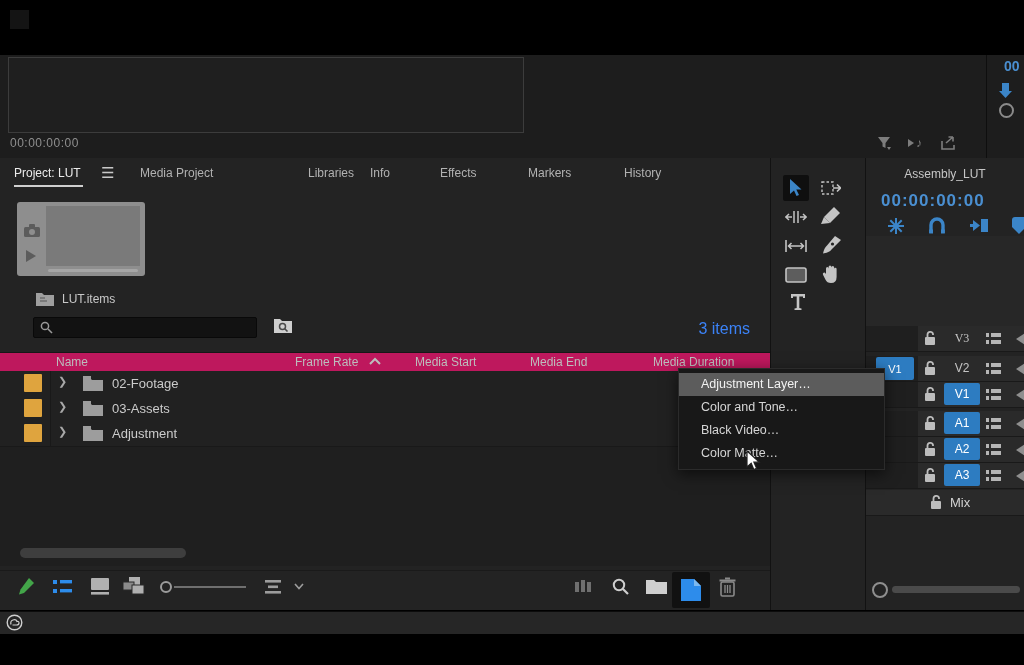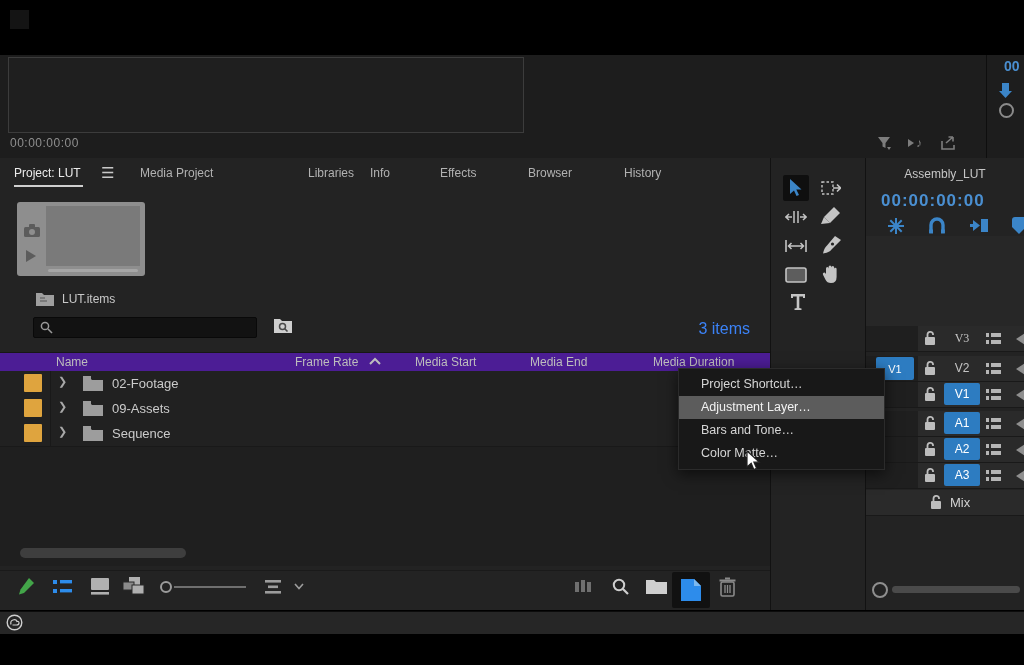--- a/index.html
+++ b/index.html
@@ -29,21 +29,21 @@
   #preview .inner{position:absolute;left:29px;top:4px;width:94px;height:60px;background:#7a7a7a;}
   #preview .bline{position:absolute;left:31px;top:67px;width:90px;height:3px;background:#a6a6a6;border-radius:2px;}
   #preview .play{position:absolute;left:9px;top:48px;width:0;height:0;border-left:10px solid #5c5c5c;border-top:6px solid transparent;border-bottom:6px solid transparent;}
   
   #prproj-row{left:36px;top:133px;height:16px;}
   #prproj-label{position:absolute;left:26px;top:1px;font-size:12px;color:#c8c8c8;}
   #search-box{left:33px;top:159px;width:222px;height:19px;background:#121212;border:1px solid #090909;border-radius:2px;}
   #search-bin{left:273px;top:158px;width:22px;height:21px;}
   #items-count{right:20px;top:162px;font-size:16px;color:#3b82f6;}
   
-  #thead{left:0;top:194px;width:770px;height:18px;background:#4c1d95;border-top:1px solid #171717;border-bottom:1px solid #171717;font-size:12px;color:#bdbdbd;}
+  #thead{left:0;top:194px;width:770px;height:18px;background:#be185d;border-top:1px solid #171717;border-bottom:1px solid #171717;font-size:12px;color:#bdbdbd;}
   #thead span{position:absolute;top:2px;white-space:nowrap;}
   #list{left:0;top:213px;width:770px;height:195px;background:#1f1f1f;}
   .prow{position:absolute;left:0;width:770px;height:25px;border-bottom:1px solid #191919;background:#212121;}
   .prow .swatch{position:absolute;left:24px;top:3px;width:18px;height:18px;border-radius:1px;}
   .prow .chev{position:absolute;left:58px;top:4px;font-size:11px;color:#a8a8a8;}
   .prow .fname{position:absolute;left:112px;top:5px;font-size:13px;color:#cbcbcb;}
   .prow .fico{position:absolute;left:83px;top:5px;}
   #colsep{left:50px;top:213px;width:1px;height:76px;background:#191919;}
   #hscroll{left:20px;top:390px;width:166px;height:10px;background:#3e3e3e;border-radius:5px;}
   
@@ -126,21 +126,21 @@
     <div class="abs vdiv" style="left:770px;"></div>
     <div class="abs vdiv" style="left:865px;"></div>
 
     <div id="project" class="abs">
       <div id="tabbar" class="abs">
           <div class="tab active" style="left: 14px;">Project: LUT<span class="ul"></span></div>
           <div class="tab" style="left: 140px;">Media Project</div>
           <div class="tab" style="left: 272px; margin-left: 36px;">Libraries</div>
           <div class="tab" style="left: 370px;">Info</div>
           <div class="tab" style="left: 440px;">Effects</div>
-          <div class="tab" style="left: 528px;">Browser</div>
+          <div class="tab" style="left: 528px;">Markers</div>
           <div class="tab" style="left: 624px;">History</div>
         </div>
       <div id="tab-menu-ic" class="abs">☰</div>
 
       <div id="preview" class="abs">
         <div style="position:absolute;left:7px;top:22px;">
           <svg width="16" height="13" viewBox="0 0 16 13">
               <rect x="0" y="3" width="16" height="10" rx="1.5" fill="#5c5c5c"></rect>
               <rect x="5" y="0" width="6" height="4" rx="1" fill="#5c5c5c"></rect>
               <circle cx="8" cy="8" r="3" fill="#8e8e8e"></circle>
@@ -206,32 +206,32 @@
           </div>
           <div class="prow" style="top: 25px;">
             <span class="swatch" style="background:#dfa43e"></span>
             <span class="chev">❯</span>
             <span class="fico">
               <svg width="20" height="15" viewBox="0 0 20 15">
                 <path d="M0 2 L7 2 L9 4 L20 4 L20 15 L0 15 Z" fill="#9d9d9d"></path>
                 <rect x="0" y="0" width="8" height="3" fill="#9d9d9d"></rect>
               </svg>
             </span>
-            <span class="fname">09-Assets</span>
+            <span class="fname">03-Assets</span>
           </div>
           <div class="prow" style="top: 50px;">
             <span class="swatch" style="background:#dfa43e"></span>
             <span class="chev">❯</span>
             <span class="fico">
               <svg width="20" height="15" viewBox="0 0 20 15">
                 <path d="M0 2 L7 2 L9 4 L20 4 L20 15 L0 15 Z" fill="#9d9d9d"></path>
                 <rect x="0" y="0" width="8" height="3" fill="#9d9d9d"></rect>
               </svg>
             </span>
-            <span class="fname">Sequence</span>
+            <span class="fname">Adjustment</span>
           </div>
         </div>
       <div id="colsep" class="abs"></div>
       <div id="hscroll" class="abs"></div>
 
       <div id="ptoolbar" class="abs">
         <div class="pt-ic" style="left:17px;top:6px;">
           <svg width="18" height="20" viewBox="0 0 18 20">
               <path d="M12 1 L17 6 L7 16 L2 17.5 L3.5 12.5 Z" fill="#43a549"></path>
             </svg>
@@ -527,23 +527,23 @@
             <span style="position:absolute;left:84px;top:5px;font-size:13px;color:#d2d2d2;">Mix</span>
           </div>
         </div>
 
       <div id="tl-scroll-knob" class="abs"></div>
       <div id="tl-scroll-bar" class="abs"></div>
     </div>
   </div>
 
   <div id="ctx" class="abs">
-      <div class="ctx-item">Project Shortcut…</div>
       <div class="ctx-item hl">Adjustment Layer…</div>
-      <div class="ctx-item">Bars and Tone…</div>
+      <div class="ctx-item">Color and Tone…</div>
+      <div class="ctx-item">Black Video…</div>
       <div class="ctx-item">Color Matte…</div>
     </div>
 
   <div id="cursor" class="abs">
     <svg width="15" height="21" viewBox="0 0 15 21">
         <path d="M1 1 L1 17 L5.2 13.2 L7.8 19.5 L10.6 18.3 L7.9 12.2 L13.5 12.2 Z" fill="#fff" stroke="#222" stroke-width="1.2"></path>
       </svg>
   </div>
 
   <div id="statusbar" class="abs">

